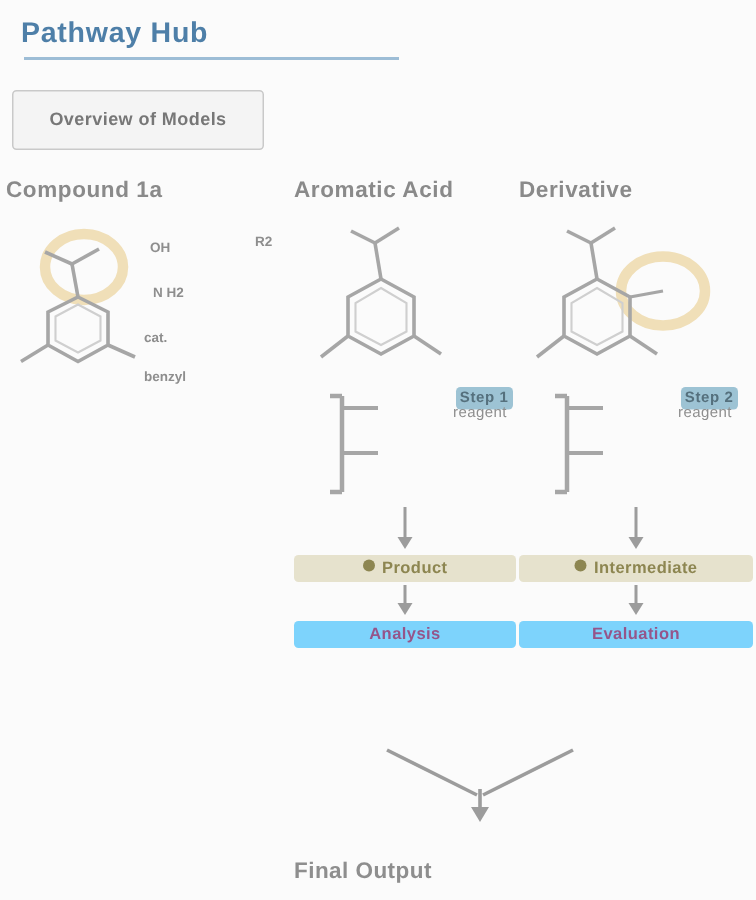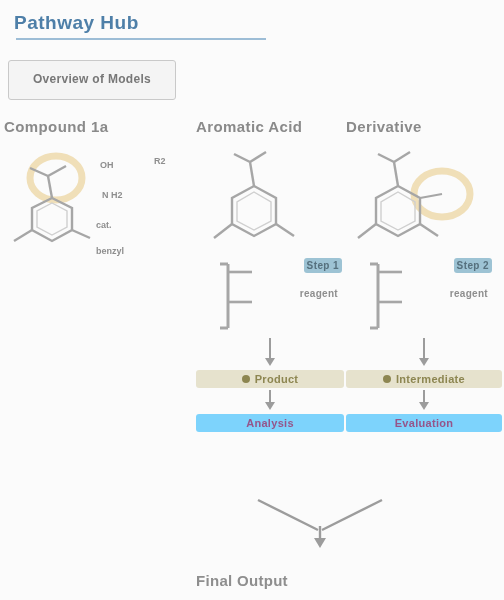--- a/index.html
+++ b/index.html
@@ -56,38 +56,38 @@
   
   .struct{position:relative;height:108px;margin-top:6px;}
   .struct svg{position:absolute;left:0;top:0;}
 
   
   .annot{
     position:absolute;font-size:9px;color:#8e8e8e;
     line-height:1.25;white-space:nowrap;font-weight:600;
   }
   .annot.a1{left:96px;top:14px;}
-  .annot.a2{left:150px;top:10px;}
+  .annot.a2{left:166px;top:10px;}
   .annot.a3{left:98px;top:44px;}
   .annot.a4{left:92px;top:74px;}
   .annot.a5{left:92px;top:100px;}
 
   
   .fork{position:relative;width:148px;height:78px;margin-top:4px;}
   .fork .tag{
     position:absolute;right:2px;top:0;
     background:#9dc3d4;
     color:#55707d;
     font-size:10px;font-weight:700;
     padding:2px 3px;border-radius:3px;
     letter-spacing:.4px;
   }
   .fork .sub{
-    position:absolute;right:6px;top:30px;
-    font-size:10px;font-weight:700;color:#8e8e8e;
+    position:absolute;right:6px;top:12px;
+    font-size:10px;font-weight:400;color:#8e8e8e;
     letter-spacing:.3px;white-space:nowrap;
   }
 
   
   .arrow{
     position:relative;width:100%;height:34px;
   }
   .arrow .shaft{
     position:absolute;left:50%;top:2px;width:2px;height:22px;
     background:#9c9c9c;transform:translateX(-50%);
@@ -98,21 +98,21 @@
     border-left:5px solid transparent;
     border-right:5px solid transparent;
     border-top:8px solid #9c9c9c;
   }
   .arrow.short{height:26px;}
   .arrow.short .shaft{height:14px;}
   .arrow.short .head{top:14px;}
 
   
   .pill{
-    display:flex;align-items:center;gap:5px;
+    display:flex;align-items:flex-start;gap:5px;
     padding:3px 8px;border-radius:3px;
     font-size:11px;font-weight:700;letter-spacing:.3px;
     white-space:nowrap;justify-content:center;
   }
   .pill.olive{background:#e6e2cd;color:#8d8651;}
   .pill.mauve{background:#7dd3fc;color:#95558a;}
   .pill .dot{
     width:8px;height:8px;border-radius:50%;
     background:#8d8651;flex:0 0 auto;
   }

